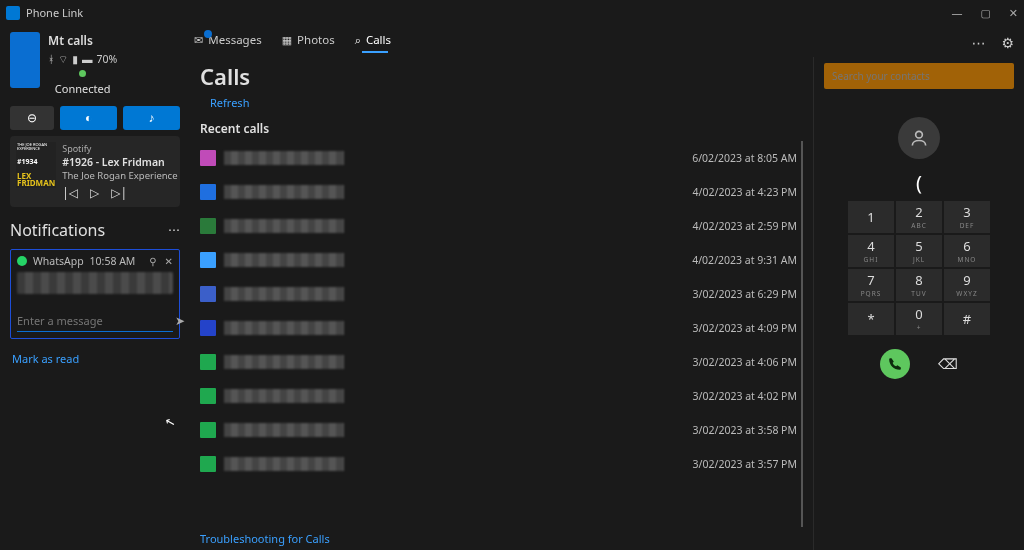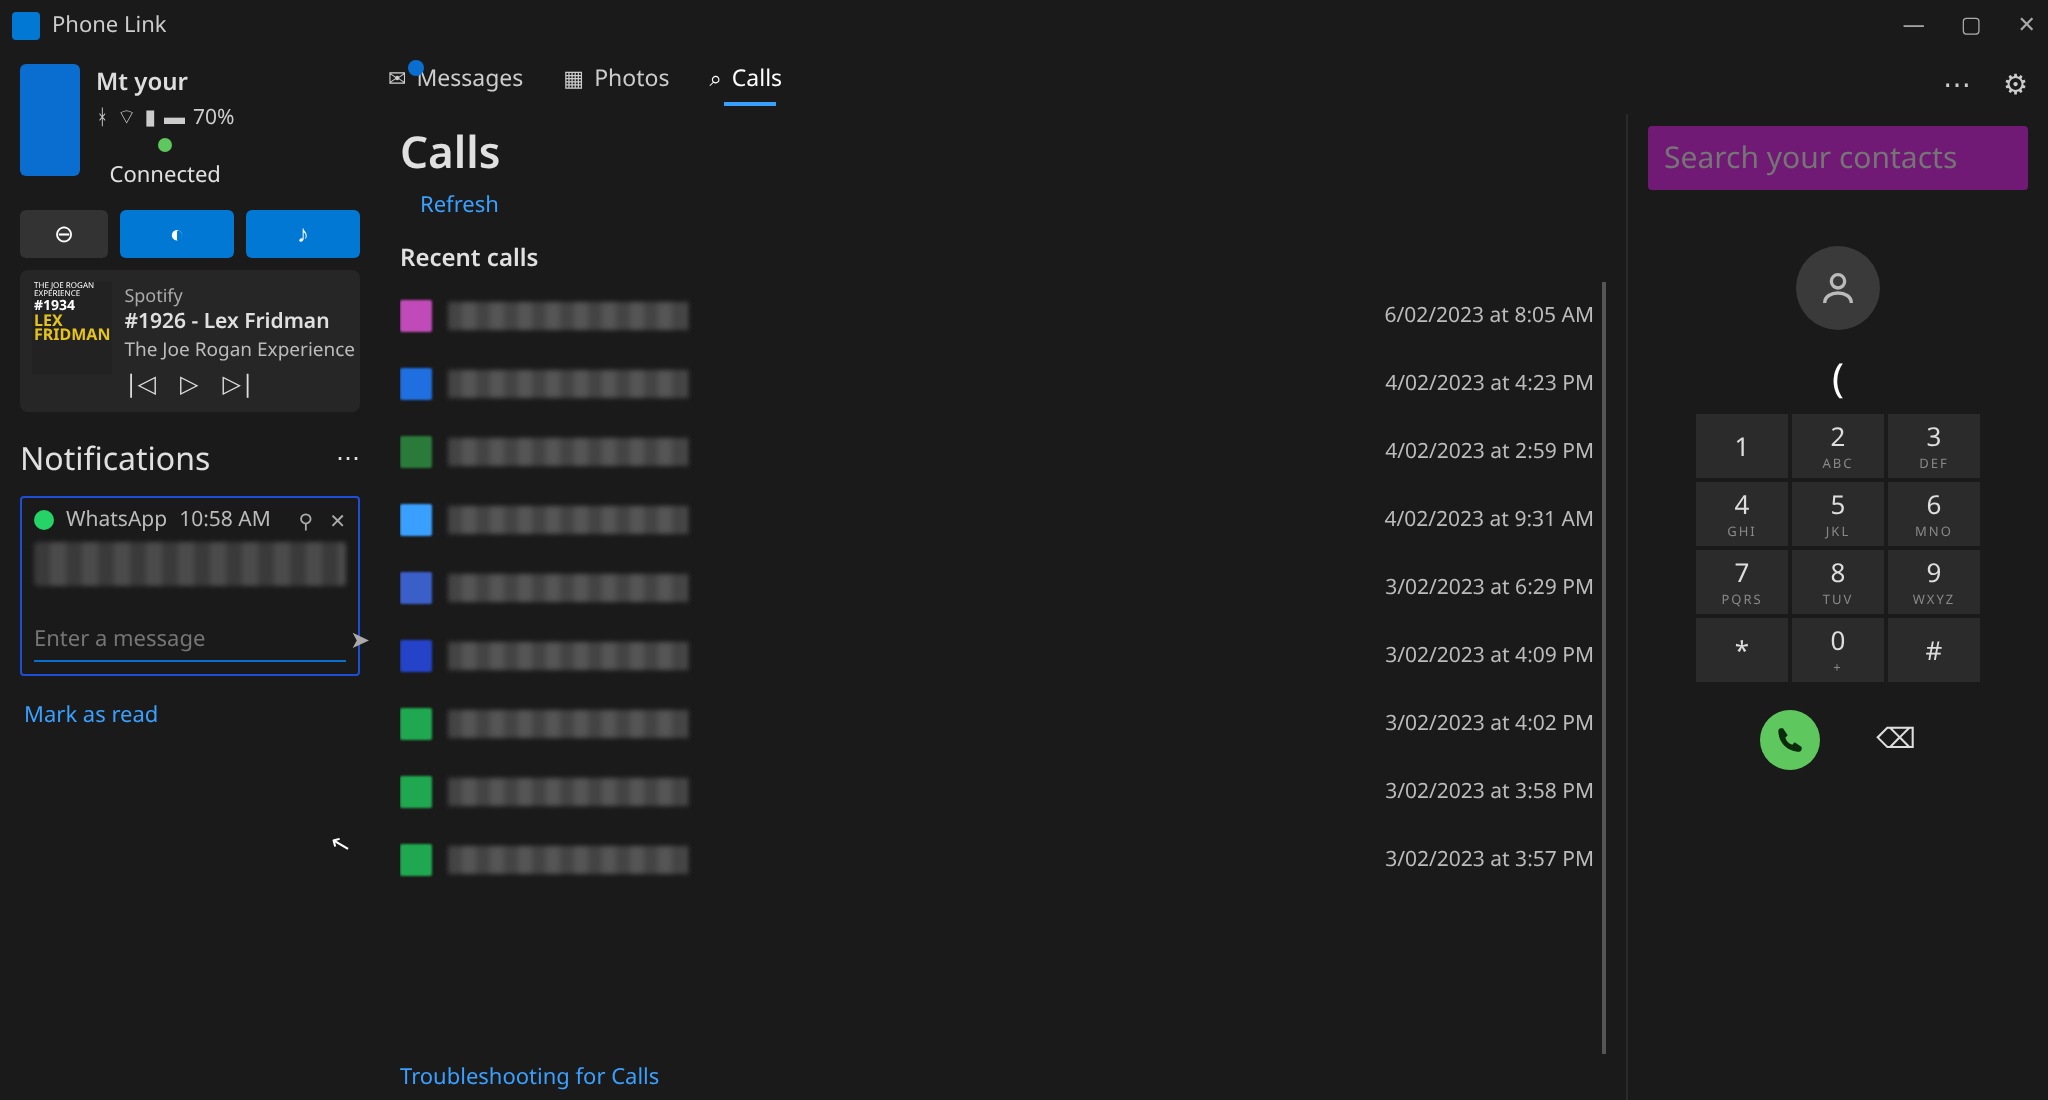--- a/index.html
+++ b/index.html
@@ -13,21 +13,21 @@
   .phonebox { display: flex; gap: 8px; }
   .phoneimg { width: 30px; height: 56px; background: #0a6ed1; border-radius: 3px; }
   .phoneinfo .pname { font-size: 12px; color: #ddd; font-weight: 600;}
   .statusline { font-size: 10.5px; color: #ccc; display: flex; align-items: center; gap: 4px; margin-top:3px;}
   .connected { display: flex; align-items: center; gap: 4px; margin-top:3px; font-size:11px;flex-direction:column;}
   .dot { width: 7px; height: 7px; background: #5ec75e; border-radius: 50%; }
   .side-btns { display: flex; gap: 6px; margin-top: 4px; }
   .side-btns button { flex:1; height: 24px; background: #0078d4; border: none; border-radius: 3px; color: #fff; font-size: 12px; cursor: pointer; display:flex;align-items:center;justify-content:center;}
   .side-btns button:first-child { background: #333; flex:0 0 44px;}
   .media { background: #262626; border-radius: 4px; padding: 6px; display: flex; gap: 6px; font-size: 10.5px; }
-  .albumart { width: 46px; height: 46px; background:#222; font-size:6px; color:#fff; line-height:1; display:flex; flex-direction:column; justify-content:flex-start; padding:1px;}
+  .albumart { width: 46px; height: 46px; background:#222; font-size:6px; color:#fff; line-height:1; display:flex; flex-direction:column; justify-content:space-between; padding:1px;}
   .albumart .top{font-size:4px;}
   .albumart .mid{font-size:7px;font-weight:bold;}
   .albumart .lex{color:#e5c21c;font-weight:bold;font-size:8px;line-height:0.9;}
   .media .info { flex:1; }
   .media .provider { font-size: 9px; color: #aaa; }
   .media .title { font-weight: 600; font-size: 10.5px; white-space:nowrap; overflow:hidden;text-overflow:ellipsis;}
   .media .artist { font-size: 9.5px; color: #bbb; white-space:nowrap; overflow:hidden;text-overflow:ellipsis;}
   .media .ctrls { display: flex; gap: 12px; margin-top: 2px; color: #ddd; font-size: 12px;}
   .notif-hdr { display: flex; justify-content: space-between; align-items: center; margin-top: 6px; }
   .notif-hdr h3 { font-size: 16px; font-weight: 400; }
@@ -57,21 +57,21 @@
   .calls-pane h1 { font-size: 22px; font-weight: 600; margin: 4px 0 0px; }
   .refresh { color: #3aa0ff; font-size: 11px; margin: 4px 0 8px 10px; cursor:pointer;}
   .recent { font-size: 12px; font-weight: 600; margin: 2px 0 4px; }
   .list { flex:1; overflow:hidden; border-right: 2px solid #555; padding-right:4px;}
   .row { display: flex; align-items: center; height: 34px; }
   .avatar { width: 16px; height: 16px; margin-right: 8px; filter: blur(0.6px); border-radius:1px;}
   .cblur { width: 120px; height: 14px; background: repeating-linear-gradient(90deg,#444 0 7px,#555 7px 14px); filter: blur(1.3px);}
   .time { margin-left: auto; font-size: 10.5px; color: #bbb; }
   .footlink { color: #3aa0ff; font-size: 11px; padding: 4px 0 0; cursor:pointer;}
   .dialer { width: 210px; padding: 6px 10px; display:flex; flex-direction:column; align-items:center; }
-  .search { width: 100%; background: #701a75; border: none; color: #ccc; padding: 6px 8px; font-size: 15px; border-radius:2px;}
+  .search { width: 100%; background: #a16207; border: none; color: #ccc; padding: 6px 8px; font-size: 10px; border-radius:2px;}
   .contact-circle { width: 42px; height: 42px; border-radius: 50%; background: #3a3a3a; display:flex;align-items:center;justify-content:center; margin: 28px 0 10px;}
   .display { font-size: 20px; color: #fff; margin-bottom: 10px; height:22px;}
   .pad { display: grid; grid-template-columns: repeat(3, 46px); gap: 2px; }
   .key { height: 32px; background: #2b2b2b; display:flex; flex-direction:column; align-items:center; justify-content:center; font-size: 13px; color:#ddd; cursor:pointer;}
   .key .sub { font-size: 6.5px; color: #888; letter-spacing:1px;}
   .dial-actions { display: flex; gap: 28px; align-items:center; margin-top: 14px;}
   .call-btn { width: 30px; height: 30px; border-radius: 50%; background: #5ec75e; display:flex;align-items:center;justify-content:center;}
   .backspace { color:#ddd; font-size:14px;}
   svg{display:block;}
 </style>
@@ -86,21 +86,21 @@
     <span>▢</span>
     <span>✕</span>
   </div>
 </div>
 
 <div class="main">
   <div class="sidebar">
     <div class="phonebox">
       <div class="phoneimg"></div>
       <div class="phoneinfo">
-        <div class="pname">Mt your</div>
+        <div class="pname">Mt calls</div>
         <div class="statusline">
           <span>ᚼ</span>
           <span>⌔</span>
           <span>▮</span>
           <span>▬</span>
           <span>70%</span>
         </div>
         <div class="connected">
             <span class="dot"></span>
             <span>Connected</span>
@@ -220,20 +220,25 @@
               <div class="time">3/02/2023 at 6:29 PM</div>
             </div>
             <div class="row">
               <div class="avatar" style="background: rgb(36, 67, 201);"></div>
               <div class="cblur"></div>
               <div class="time">3/02/2023 at 4:09 PM</div>
             </div>
             <div class="row">
               <div class="avatar" style="background: rgb(31, 168, 79);"></div>
               <div class="cblur"></div>
+              <div class="time">3/02/2023 at 4:06 PM</div>
+            </div>
+            <div class="row">
+              <div class="avatar" style="background: rgb(31, 168, 79);"></div>
+              <div class="cblur"></div>
               <div class="time">3/02/2023 at 4:02 PM</div>
             </div>
             <div class="row">
               <div class="avatar" style="background: rgb(31, 168, 79);"></div>
               <div class="cblur"></div>
               <div class="time">3/02/2023 at 3:58 PM</div>
             </div>
             <div class="row">
               <div class="avatar" style="background: rgb(31, 168, 79);"></div>
               <div class="cblur"></div>

